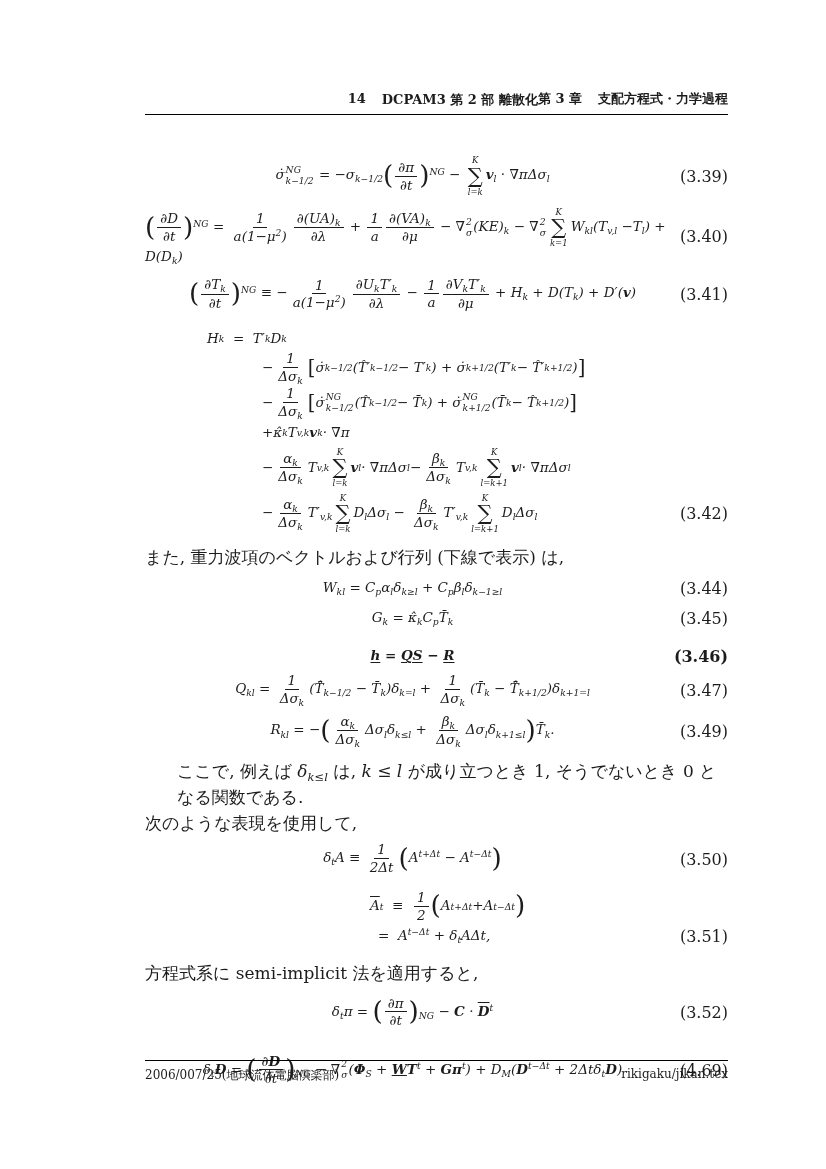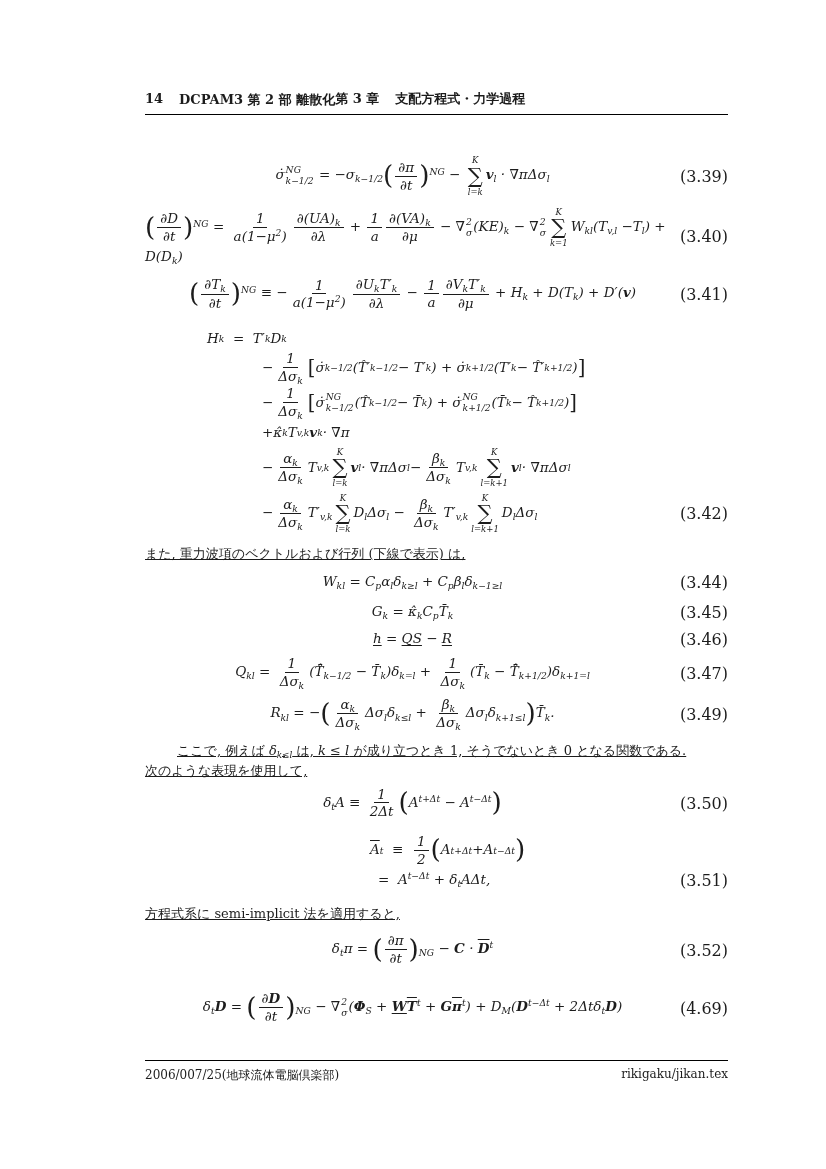--- a/index.html
+++ b/index.html
@@ -1,20 +1,20 @@
 <!DOCTYPE html>
 <html><head>
 <meta charset="utf-8">
 <style>
   html,body{margin:0;padding:0;background:#e8e8e8;}
   .page{position:relative;width:826px;height:1169px;background:#ffffff;margin:0 auto;overflow:hidden;color:#1c1c1c;}
   .content{position:absolute;left:145px;top:90px;width:583px;}
 
   
-  .hdr{display:flex;justify-content:flex-start;align-items:baseline;border-bottom:1px solid #000;
+  .hdr{display:flex;justify-content:flex-end;align-items:baseline;border-bottom:1px solid #000;
        padding-bottom:5px;font-family:"DejaVu Serif",serif;font-weight:bold;font-size:13px;}
   .hdr-left,.hdr-right{display:flex;gap:16px;}
   .ftr{position:absolute;left:145px;top:1060px;width:583px;border-top:1px solid #000;
        padding-top:6px;display:flex;justify-content:space-between;
        font-family:"DejaVu Serif",serif;font-size:12px;}
 
   
   .math{font-family:"DejaVu Serif",serif;font-style:italic;font-size:13.5px;line-height:1.3;}
   .math b{font-weight:bold;}
   sub,sup{font-size:68%;line-height:1;}
@@ -33,21 +33,21 @@
   u{text-underline-offset:2px;}
   .cal{font-style:italic;}
 
   
   .eq{position:relative;display:flex;align-items:center;justify-content:center;padding-right:48px;}
   .eqno{position:absolute;right:0;top:50%;transform:translateY(-50%);
         font-family:"DejaVu Serif",serif;font-style:normal;font-size:16px;}
   .eql{position:relative;display:flex;align-items:center;}
 
   
-  .jp{font-family:"DejaVu Serif",serif;font-style:normal;font-size:13px;line-height:1.55;text-decoration:underline;}
+  .jp{font-family:"DejaVu Serif",serif;font-style:normal;font-size:17px;line-height:1.55;}
   .jp i{font-family:"DejaVu Serif",serif;}
 </style>
 </head>
 <body>
 
 <div class="page">
   <div class="content">
 
     <div class="hdr">
       <div class="hdr-left">
@@ -183,21 +183,21 @@
     <div class="eq" style="margin-top:4px;min-height:26px;">
       <div class="math">W<sub>kl</sub> = C<sub>p</sub>α<sub>l</sub>δ<sub>k≥l</sub> + C<sub>p</sub>β<sub>l</sub>δ<sub>k−1≥l</sub></div>
       <div class="eqno">(3.44)</div>
     </div>
 
     <div class="eq" style="margin-top:4px;min-height:26px;">
       <div class="math">G<sub>k</sub> = κ̂<sub>k</sub>C<sub>p</sub>T̄<sub>k</sub></div>
       <div class="eqno">(3.45)</div>
     </div>
 
-    <div class="eq" style="margin-top:2px;min-height:24px;">
+    <div class="eq" style="margin-top:13px;min-height:24px;font-weight:bold;">
       <div class="math"><u>h</u> = <u>QS</u> − <u>R</u></div>
       <div class="eqno">(3.46)</div>
     </div>
 
     <div class="eq" style="margin-top:2px;min-height:40px;">
       <div class="math">Q<sub>kl</sub> = <span class="fr">
             <span class="nu">1</span>
             <span class="de">Δσ<sub>k</sub></span>
           </span>(T̄̂<sub>k−1/2</sub> − T̄<sub>k</sub>)δ<sub>k=l</sub> + <span class="fr">
             <span class="nu">1</span>

